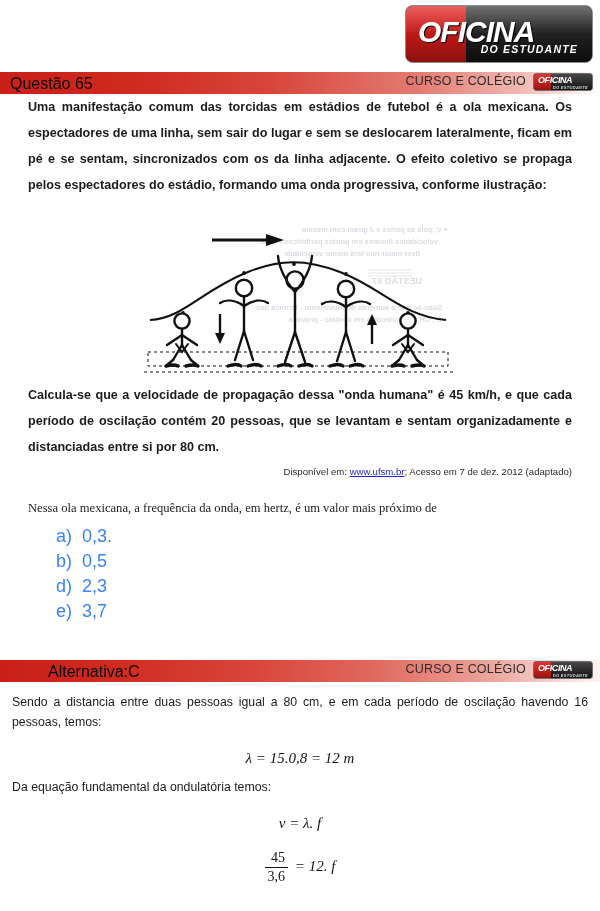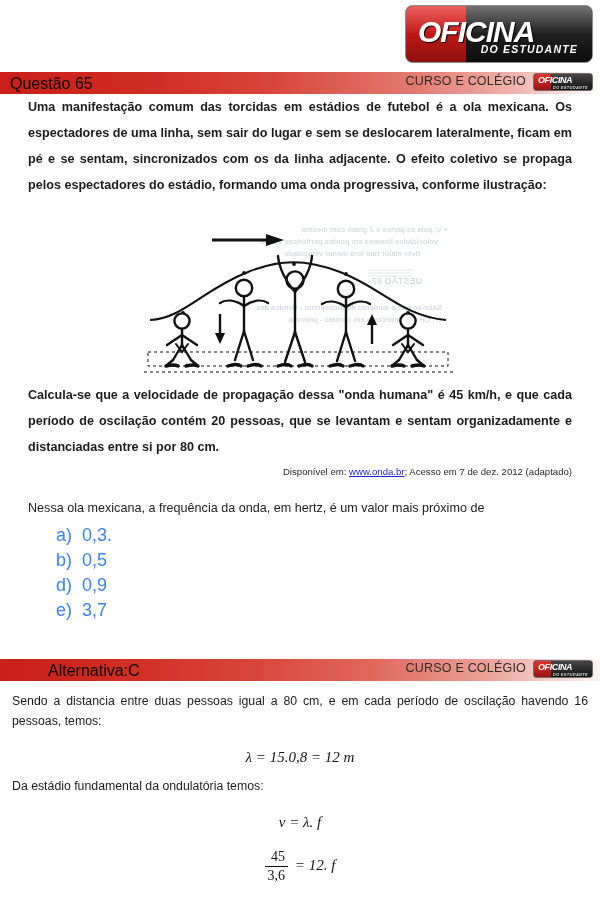--- a/index.html
+++ b/index.html
@@ -164,20 +164,21 @@
     color: #2a2a2a;
   }
   .source a {
     color: #2222cc;
     text-decoration: underline;
   }
   .question-line {
     margin: 24px 0 0 0;
     font-size: 12.6px;
     color: #1c1c1c;
+    font-family: Liberation Serif, serif;
   }
   ol.options {
     list-style: none;
     margin: 8px 0 0 0;
     padding: 0 0 0 28px;
   }
   ol.options li {
     font-size: 18px;
     line-height: 25px;
     color: #3b82f6;
@@ -380,34 +381,34 @@
       <g stroke="#111" stroke-width="3.4" fill="none" stroke-linecap="round">
         <path d="M 252 152 q 8 -2 12 0"></path>
         <path d="M 272 152 q 8 -2 12 0"></path>
       </g>
     </svg>
   </div>
 
   <p class="para para-data">Calcula-se que a velocidade de propagação dessa "onda humana" é 45 km/h, e que cada período de oscilação contém 20 pessoas, que se levantam e sentam organizadamente e distanciadas entre si por 80 cm.</p>
 
   <p class="source">
-    <span>Disponível em: </span><a href="#">www.onda.br</a><span>; Acesso em 7 de dez. 2012 (adaptado)</span>
+    <span>Disponível em: </span><a href="#">www.ufsm.br</a><span>; Acesso em 7 de dez. 2012 (adaptado)</span>
   </p>
 
   <p class="question-line">Nessa ola mexicana, a frequência da onda, em hertz, é um valor mais próximo de</p>
 
   <ol class="options">
     <li>
       <span class="opt-key">a)</span><span>0,3.</span>
     </li>
     <li>
       <span class="opt-key">b)</span><span>0,5</span>
     </li>
     <li>
-      <span class="opt-key">d)</span><span>0,9</span>
+      <span class="opt-key">d)</span><span>2,3</span>
     </li>
     <li>
       <span class="opt-key">e)</span><span>3,7</span>
     </li>
   </ol>
 </div>
 
 <div style="height:36px"></div>
 <div class="banner answer-banner">
   <div class="banner-title">Alternativa:C</div>
@@ -420,21 +421,21 @@
       <span class="mini-sub">DO ESTUDANTE</span>
     </span>
   </div>
 </div>
 
 <div class="solution">
   <p class="sol-text">Sendo a distancia entre duas pessoas igual a 80 cm, e em cada período de oscilação havendo 16 pessoas, temos:</p>
 
   <div class="formula">λ = 15.0,8 = 12 m</div>
 
-  <p class="sol-text">Da estádio fundamental da ondulatória temos:</p>
+  <p class="sol-text">Da equação fundamental da ondulatória temos:</p>
 
   <div class="formula">v = λ. f</div>
 
   <div class="formula">
     <span class="frac">
       <span class="num">45</span>
       <span class="den">3,6</span>
     </span>
     <span>= 12. f</span>
   </div>

